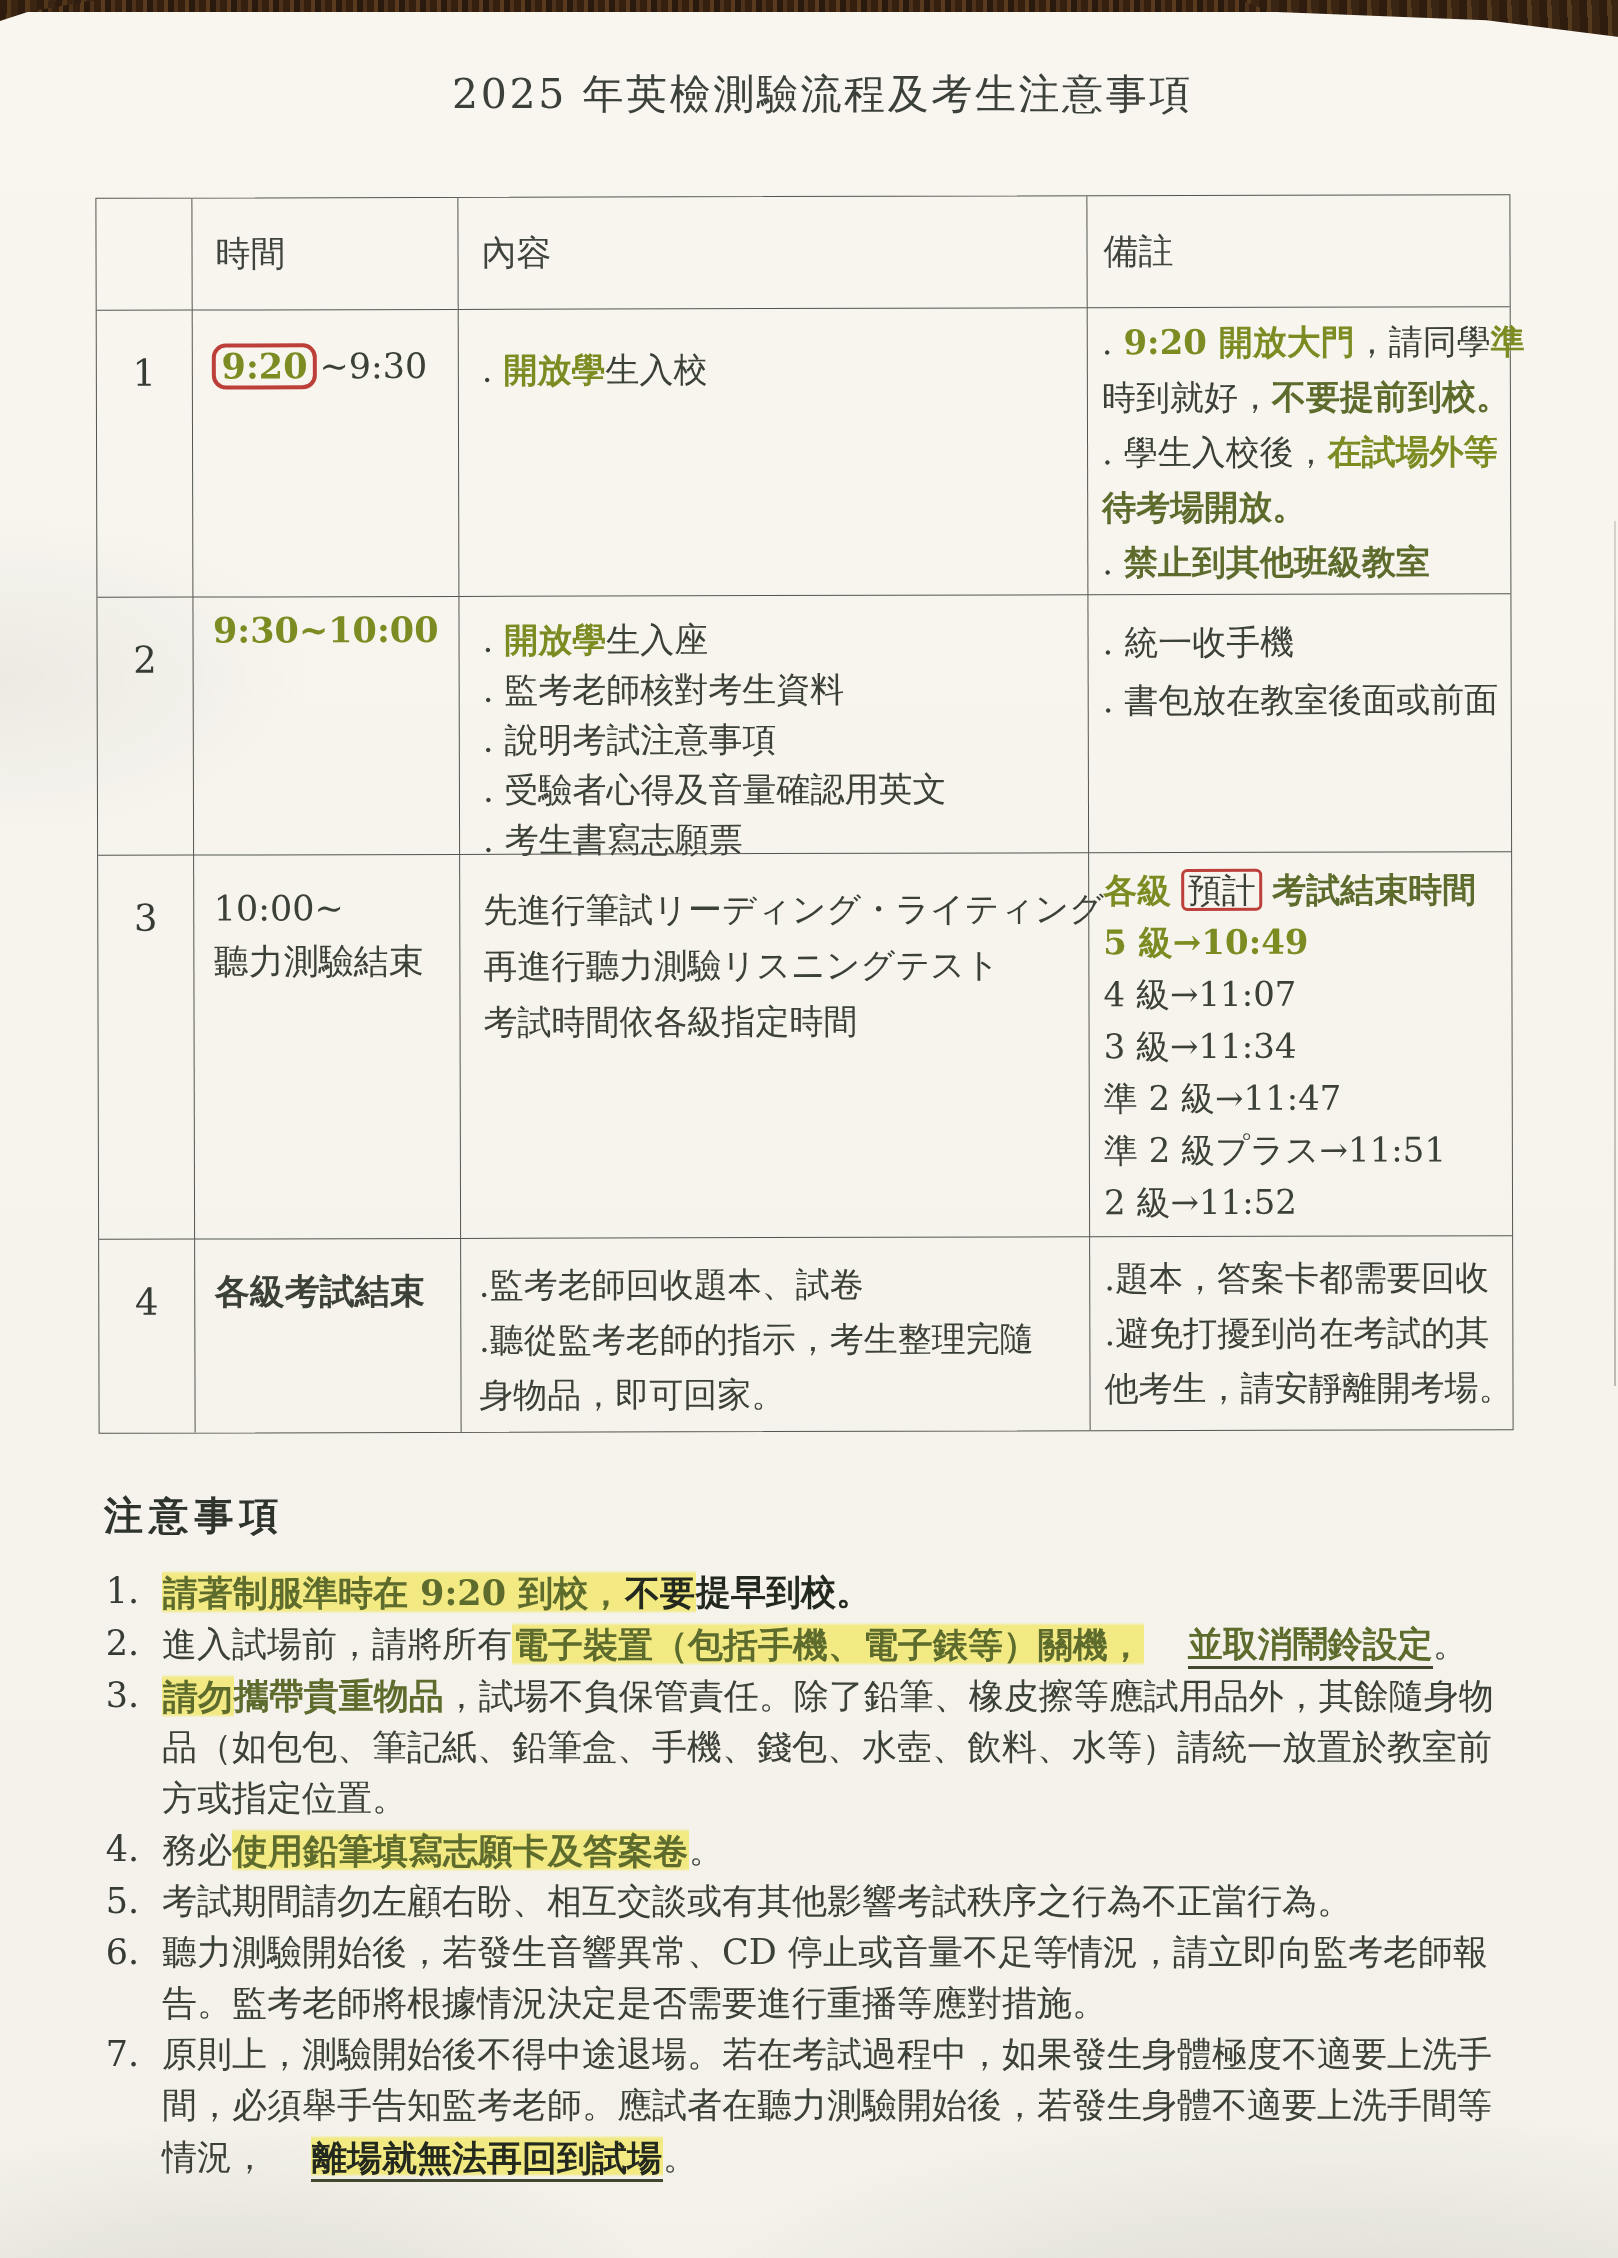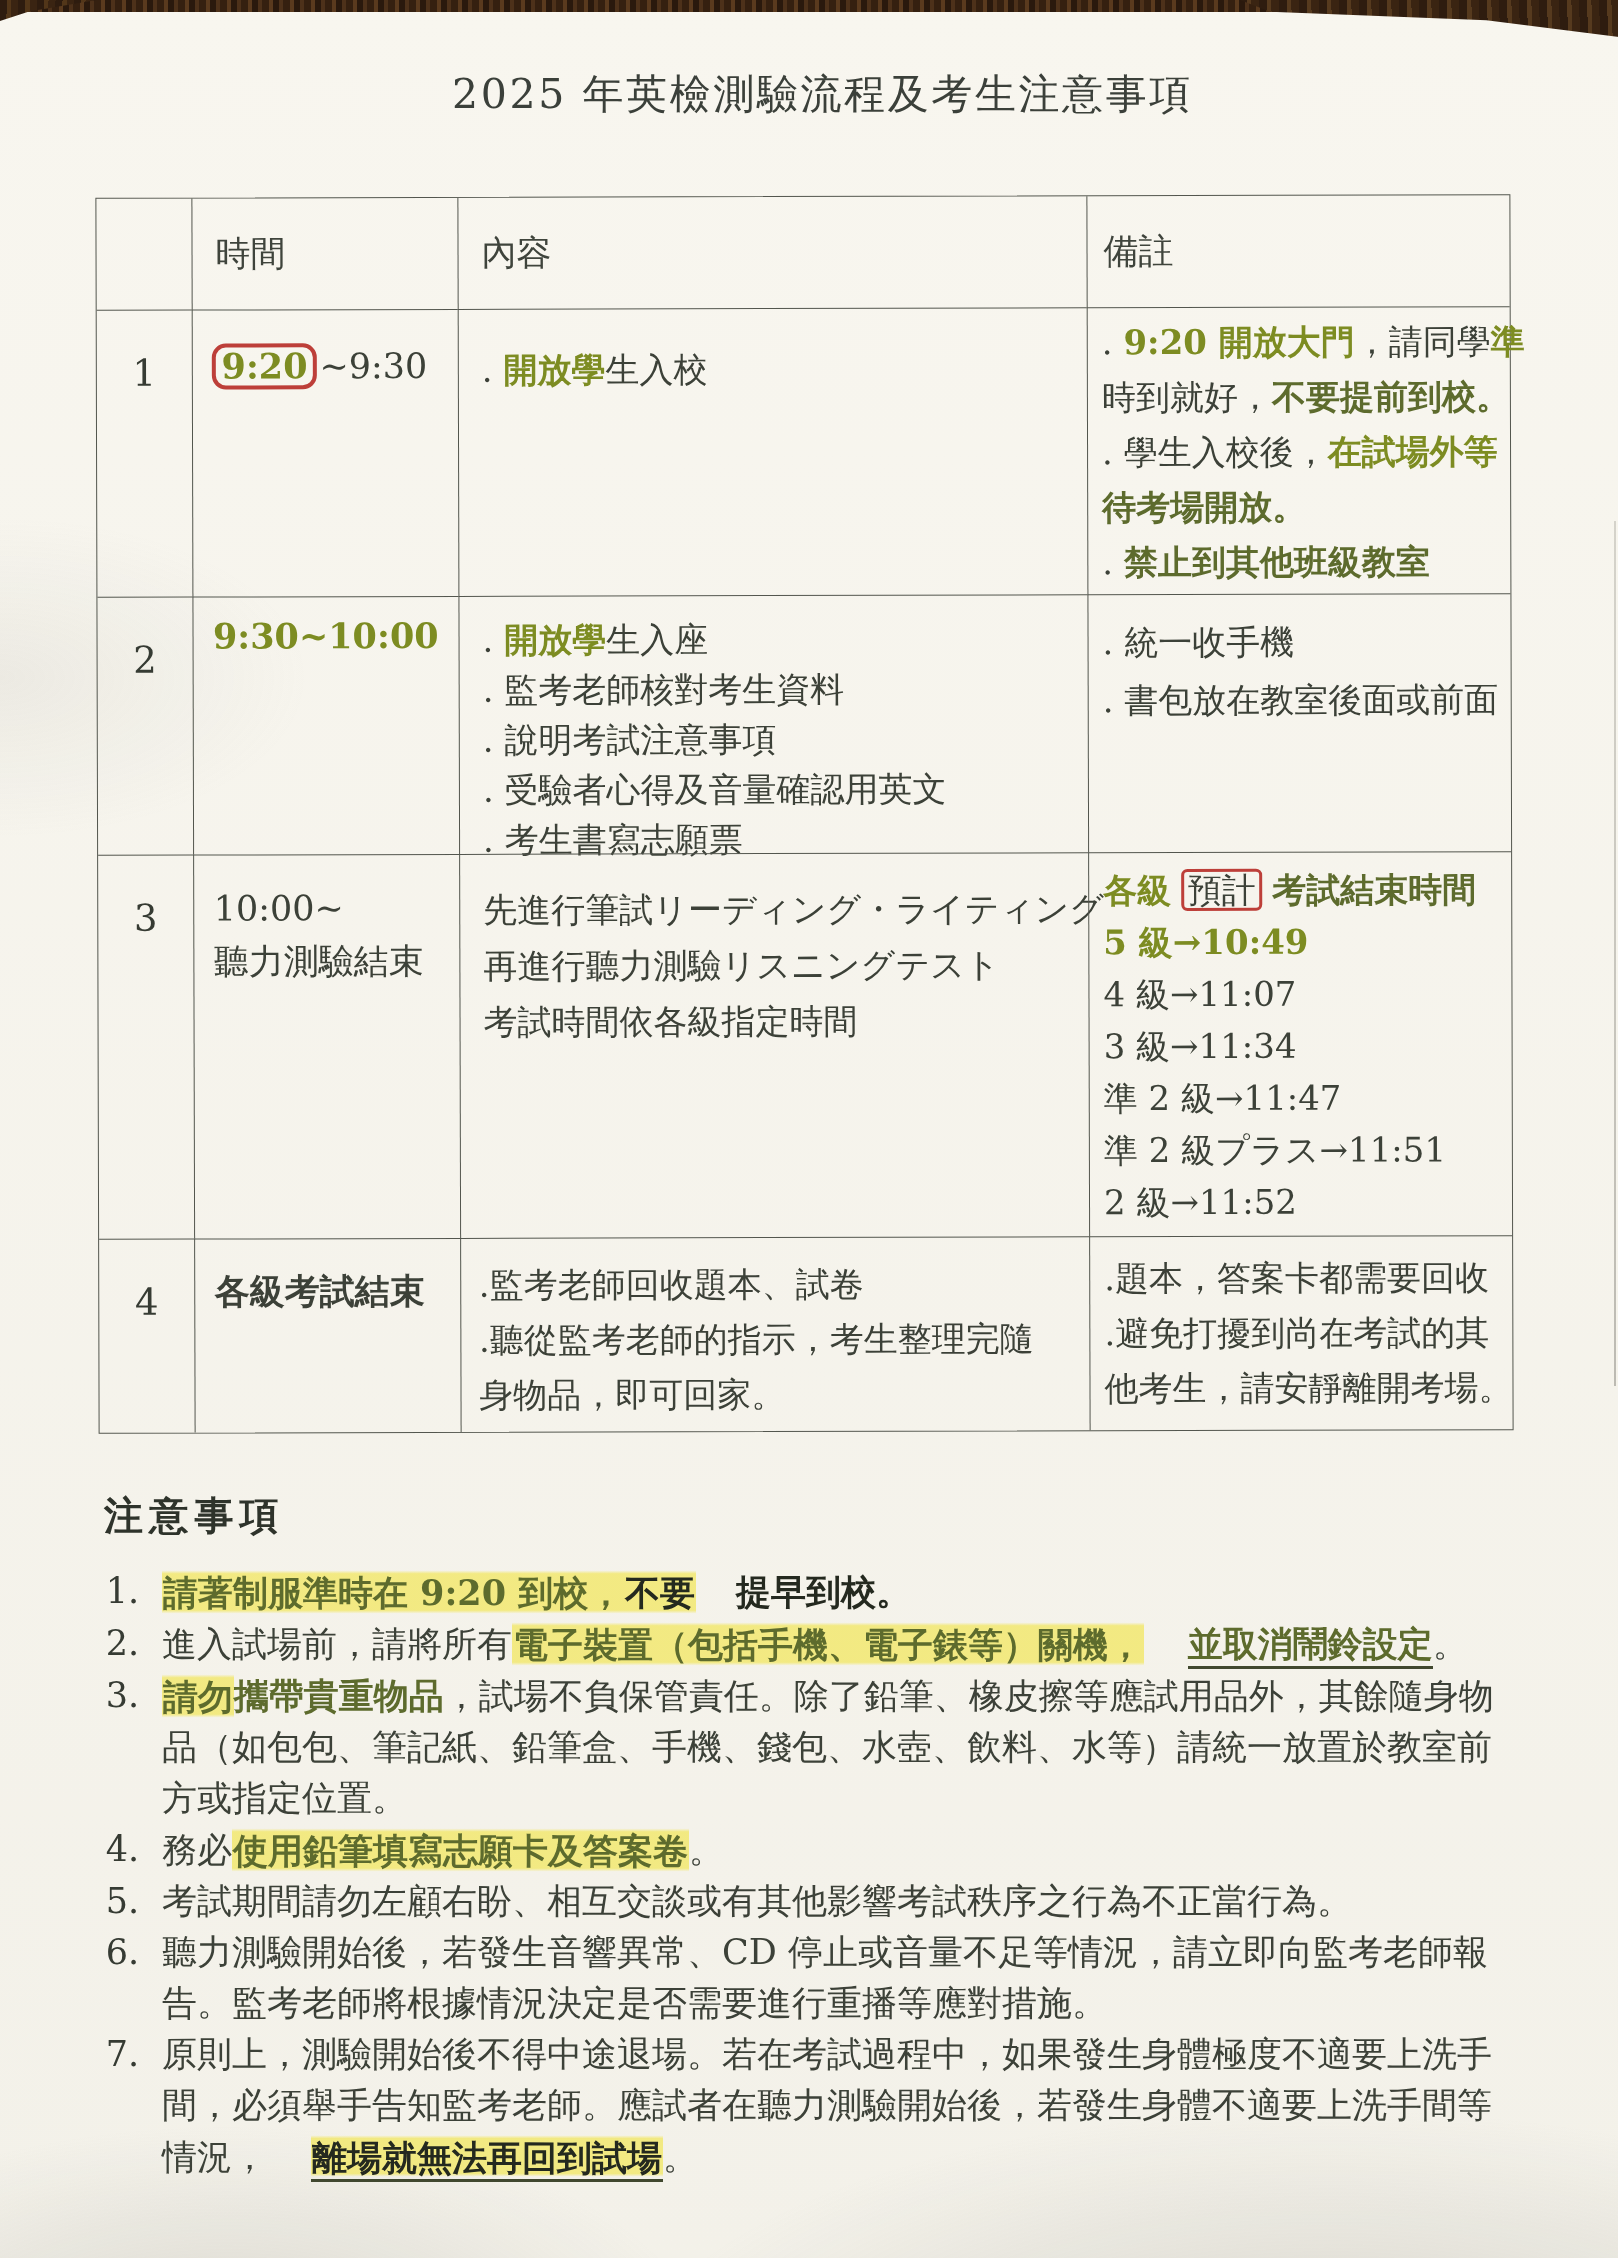--- a/index.html
+++ b/index.html
@@ -33,39 +33,39 @@
     display:grid;grid-template-columns:95px 266px 629px 423px;
     grid-template-rows:111px 287px 258px 384px 194px;
     border:1.8px solid #53564e;transform:rotate(-0.15deg);}
   .cell{box-sizing:border-box;border-left:1.8px solid #53564e;border-top:1.8px solid #53564e;}
   .c0{border-left:none}.r0{border-top:none}
   .hcell{display:flex;align-items:center;font-size:35px;color:#3f443c;padding-left:23px;}
   .hcell.remark{padding-left:16px;}
   .ncell{text-align:center;padding-top:41px;font-size:37px;color:#363b33;}
   .tcell{padding:35px 0 0 19.4px;font-size:35px;line-height:53px;}
   .tcell.row1{padding-top:30px;}
-  .tcell.row2{padding-top:12px;}
+  .tcell.row2{padding-top:6px;}
   .tcell.row3{padding-top:26.5px;}
   .tcell.row4{padding-top:25px;font-weight:bold;}
   .ccell{padding:35px 0 0 23px;font-size:34px;}
   .ccell.row1{line-height:51px;}
   .ccell.row2{padding-top:17.6px;line-height:50px;}
   .ccell.row3{padding-top:26.5px;line-height:56px;}
   .ccell.row4{padding:19.4px 0 0 17.6px;line-height:55px;}
   .rcell{padding:12.4px 0 0 14px;font-size:34px;}
   .rcell.row1{padding-top:7px;line-height:55px;}
   .rcell.row2{padding-top:17.6px;line-height:58px;}
   .rcell.row3{padding-top:10.6px;line-height:52px;}
   .rcell.row4{padding-top:14px;line-height:55px;}
 
   .line{white-space:nowrap;}
 
   
   .seg.d{color:#3c4138;}
-  .seg.b{color:#24291f;font-weight:700;padding-left:40px;}
+  .seg.b{color:#24291f;font-weight:700;}
   .seg.g{color:#7d8c22;font-weight:700;}
   .seg.m{color:#5d6b2d;font-weight:700;}
   .seg.hl{background:linear-gradient(180deg,rgba(243,234,116,0) 5%,rgba(242,232,112,.85) 12% 88%,rgba(243,234,116,0) 95%);padding:3.5px 0.9px;}
   .seg.ul{border-bottom:3.5px solid #41482f;padding-bottom:1.8px;margin-left:44px;}
   .seg.rb{display:inline-block;border:4.4px solid #bd3f39;border-radius:14px;
     padding:0 5.3px;margin-right:2.6px;line-height:1.08;}
   .rcell .seg.rb{border-width:3.5px;border-radius:6.2px;padding:0 3.5px;margin:0 10px;}
 
   
   .notes{position:absolute;left:104px;top:1489px;width:1464px;}

